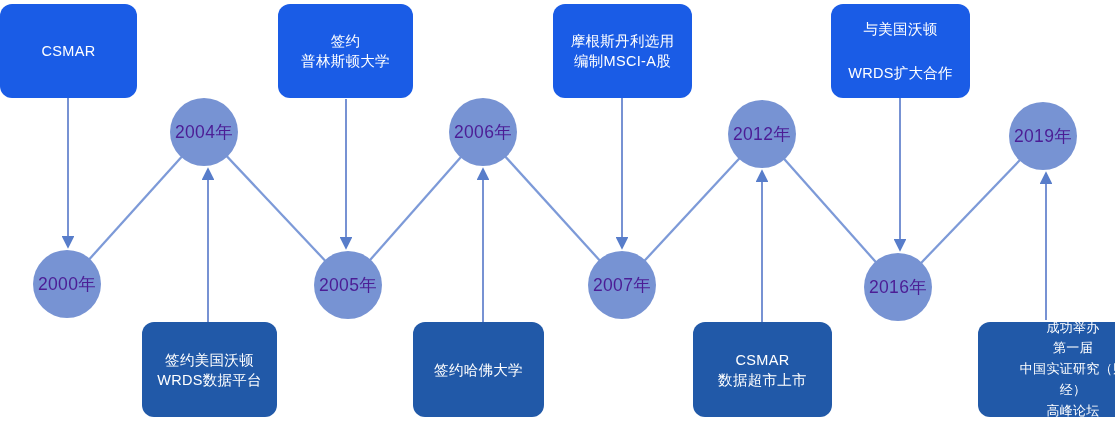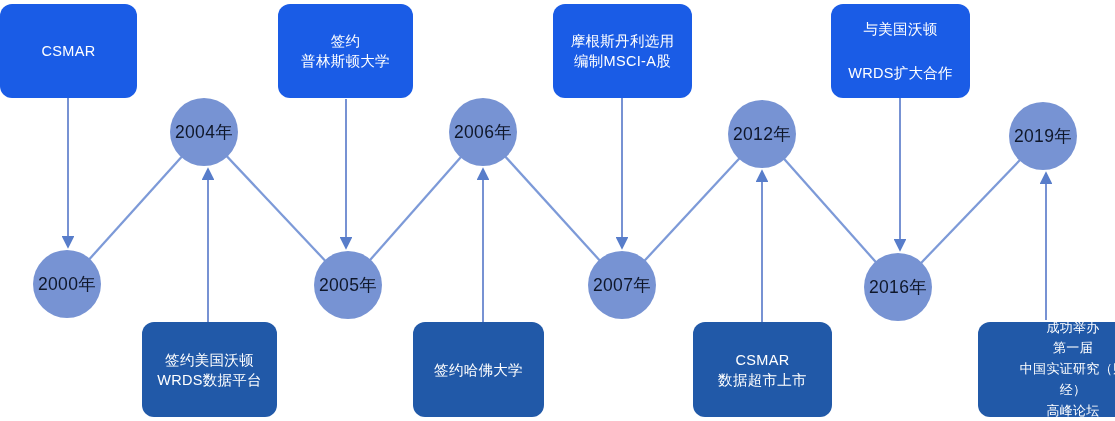--- a/index.html
+++ b/index.html
@@ -56,21 +56,21 @@
     font-size: 13px;
     line-height: 1.6;
     padding-left: 30px;
   }
   .year-circle {
     position: absolute;
     width: 68px;
     height: 68px;
     border-radius: 50%;
     background: #7793d3;
-    color: #0f172a;
+    color: #4c1d95;
     display: flex;
     align-items: center;
     justify-content: center;
     font-size: 17.5px;
     letter-spacing: 0.3px;
   }
 </style>
 </head>
 <body>
 

